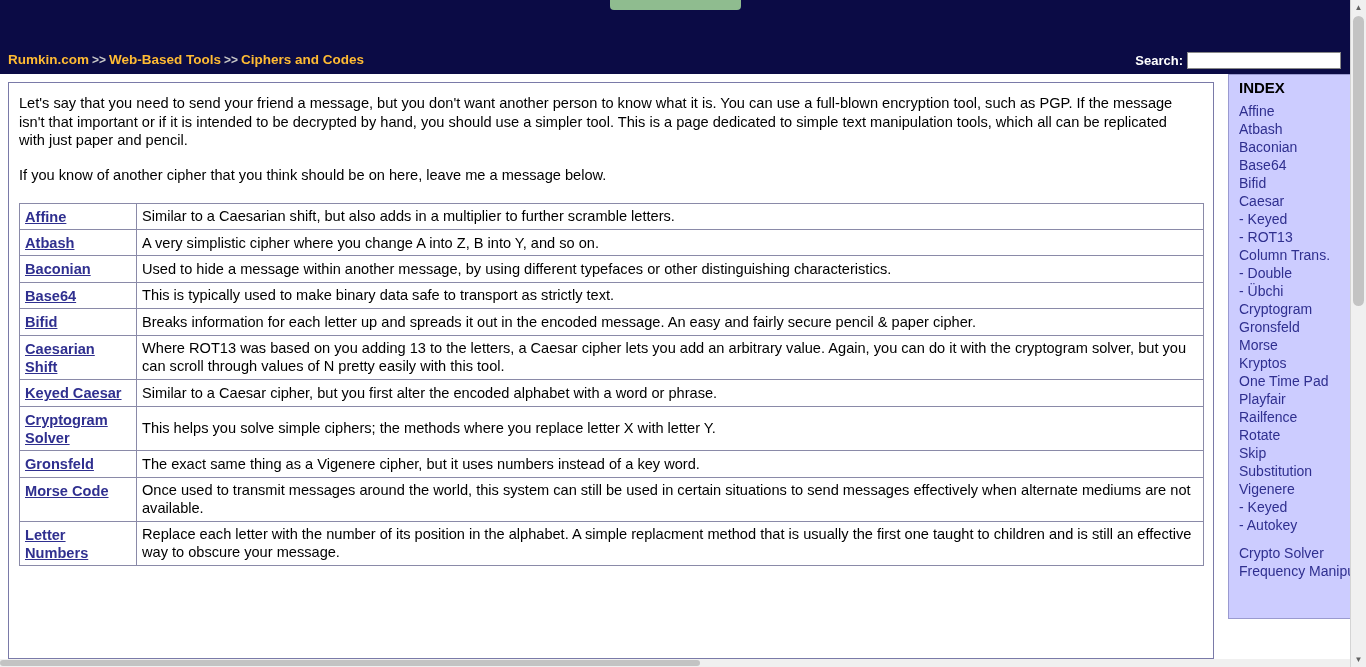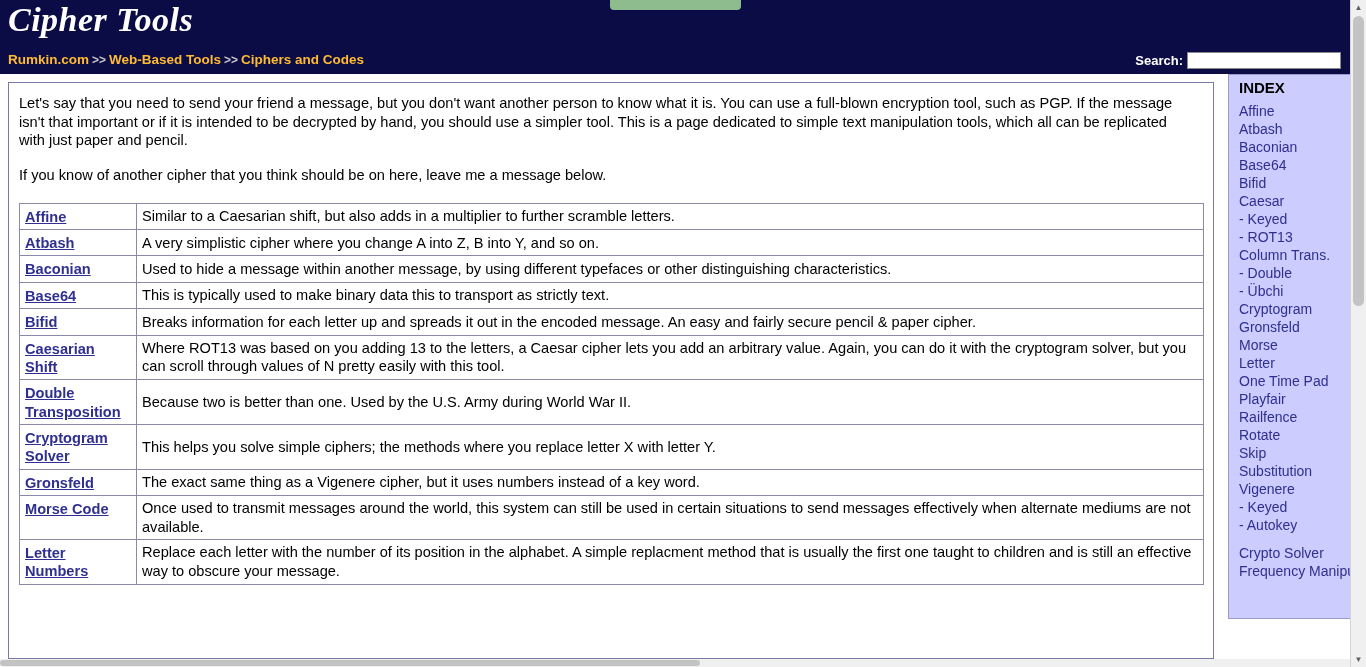--- a/index.html
+++ b/index.html
@@ -212,21 +212,20 @@
     height: 6px;
     background: #c3c3c3;
     border-radius: 4px;
   }
 </style>
 </head>
 <body>
 
 <div id="header">
   <div id="header-green-tab"></div>
-  <div id="site-title">Cipher Tools</div>
 
   <div id="breadcrumb">
     <a href="#">Rumkin.com</a><span class="sep">&gt;&gt;</span><a href="#">Web-Based Tools</a><span class="sep">&gt;&gt;</span><a href="#">Ciphers and Codes</a>
   </div>
 
   <div id="search-area">
     <span id="search-label">Search:</span>
     <input id="search-input" type="text" placeholder="" style="">
   </div>
 </div>
@@ -244,33 +243,33 @@
         <tr>
           <td class="name-cell"><a href="#">Atbash</a></td>
           <td class="desc-cell">A very simplistic cipher where you change A into Z, B into Y, and so on.</td>
         </tr>
         <tr>
           <td class="name-cell"><a href="#">Baconian</a></td>
           <td class="desc-cell">Used to hide a message within another message, by using different typefaces or other distinguishing characteristics.</td>
         </tr>
         <tr>
           <td class="name-cell"><a href="#">Base64</a></td>
-          <td class="desc-cell">This is typically used to make binary data this to transport as strictly text.</td>
+          <td class="desc-cell">This is typically used to make binary data safe to transport as strictly text.</td>
         </tr>
         <tr>
           <td class="name-cell"><a href="#">Bifid</a></td>
           <td class="desc-cell">Breaks information for each letter up and spreads it out in the encoded message. An easy and fairly secure pencil &amp; paper cipher.</td>
         </tr>
         <tr>
           <td class="name-cell"><a href="#">Caesarian Shift</a></td>
           <td class="desc-cell">Where ROT13 was based on you adding 13 to the letters, a Caesar cipher lets you add an arbitrary value. Again, you can do it with the cryptogram solver, but you can scroll through values of N pretty easily with this tool.</td>
         </tr>
         <tr>
-          <td class="name-cell"><a href="#">Double Transposition</a></td>
-          <td class="desc-cell">Because two is better than one. Used by the U.S. Army during World War II.</td>
+          <td class="name-cell"><a href="#">Keyed Caesar</a></td>
+          <td class="desc-cell">Similar to a Caesar cipher, but you first alter the encoded alphabet with a word or phrase.</td>
         </tr>
         <tr>
           <td class="name-cell"><a href="#">Cryptogram Solver</a></td>
           <td class="desc-cell">This helps you solve simple ciphers; the methods where you replace letter X with letter Y.</td>
         </tr>
         <tr>
           <td class="name-cell"><a href="#">Gronsfeld</a></td>
           <td class="desc-cell">The exact same thing as a Vigenere cipher, but it uses numbers instead of a key word.</td>
         </tr>
         <tr>
@@ -295,21 +294,21 @@
       <a href="#" class="index-link">Bifid</a>
       <a href="#" class="index-link">Caesar</a>
       <a href="#" class="index-link">- Keyed</a>
       <a href="#" class="index-link">- ROT13</a>
       <a href="#" class="index-link">Column Trans.</a>
       <a href="#" class="index-link">- Double</a>
       <a href="#" class="index-link">- Übchi</a>
       <a href="#" class="index-link">Cryptogram</a>
       <a href="#" class="index-link">Gronsfeld</a>
       <a href="#" class="index-link">Morse</a>
-      <a href="#" class="index-link">Letter</a>
+      <a href="#" class="index-link">Kryptos</a>
       <a href="#" class="index-link">One Time Pad</a>
       <a href="#" class="index-link">Playfair</a>
       <a href="#" class="index-link">Railfence</a>
       <a href="#" class="index-link">Rotate</a>
       <a href="#" class="index-link">Skip</a>
       <a href="#" class="index-link">Substitution</a>
       <a href="#" class="index-link">Vigenere</a>
       <a href="#" class="index-link">- Keyed</a>
       <a href="#" class="index-link">- Autokey</a>
       <div class="index-gap"></div>

